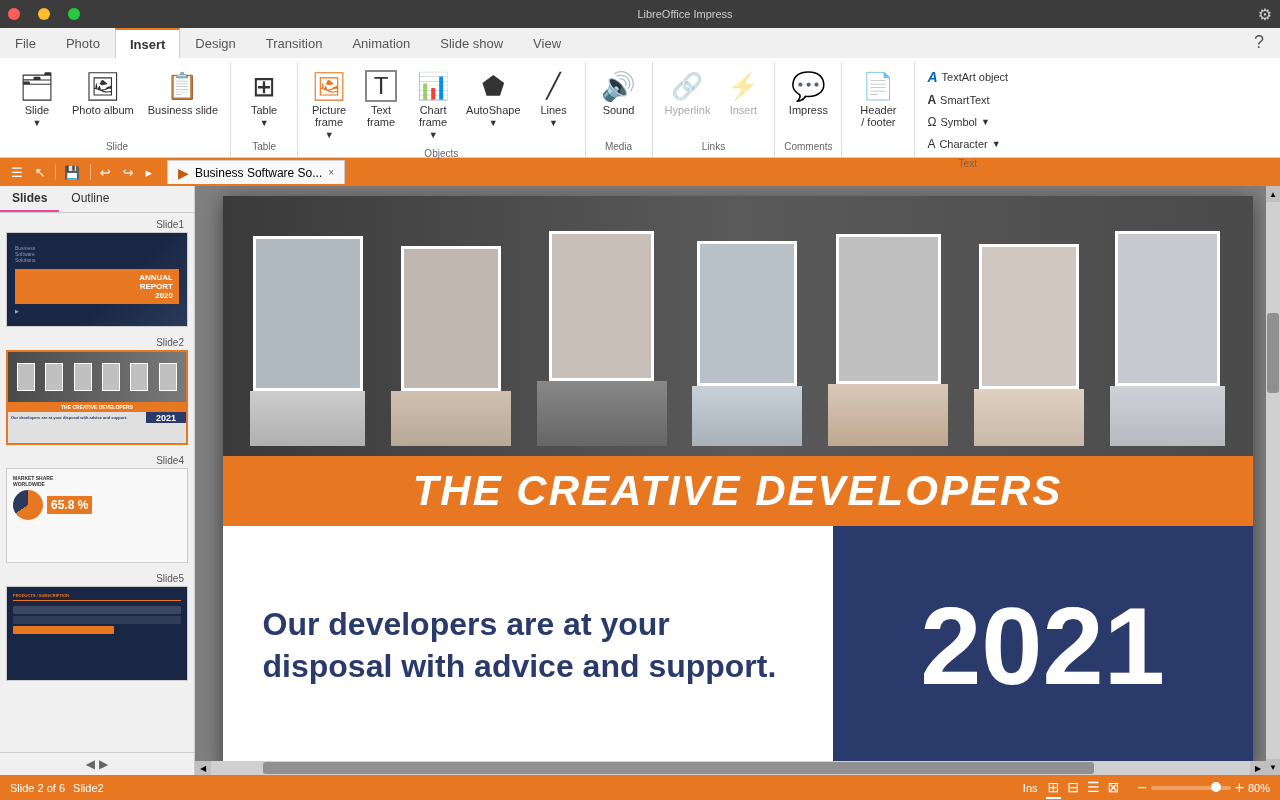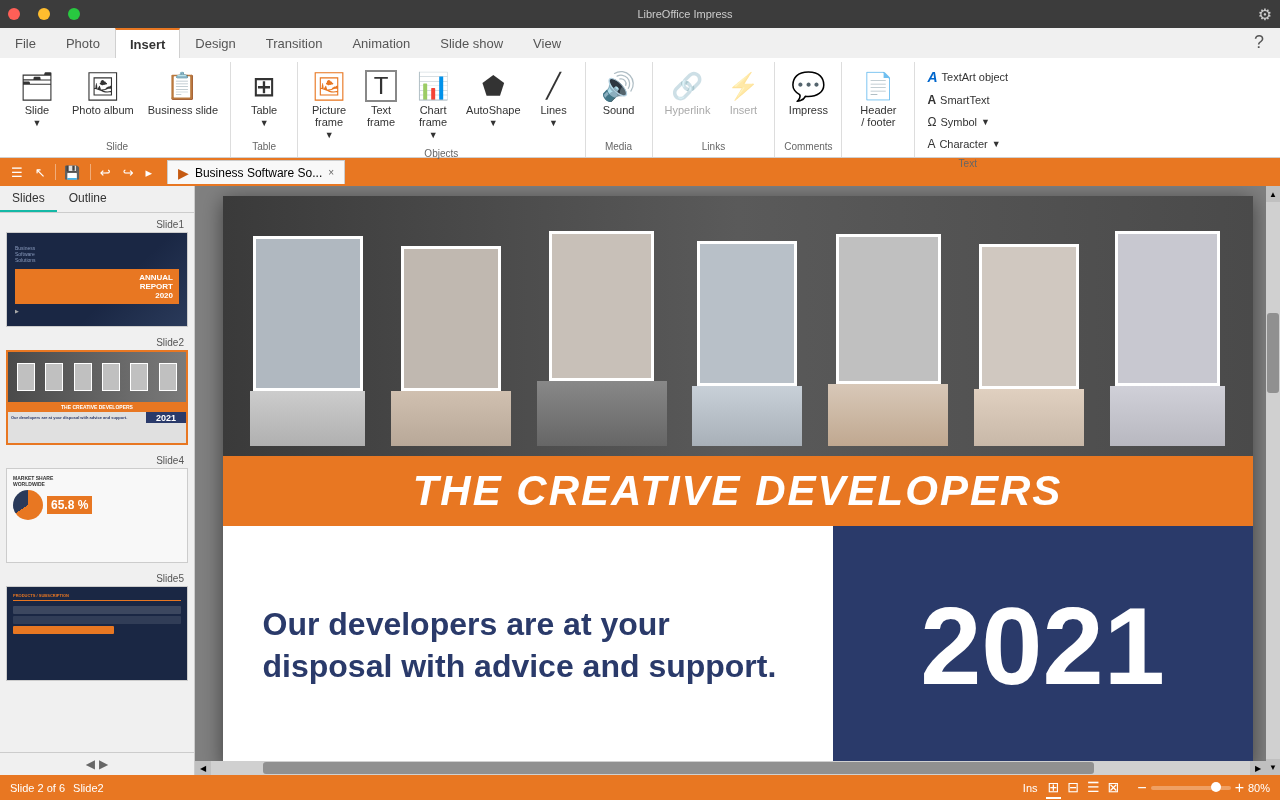--- a/index.html
+++ b/index.html
@@ -173,22 +173,22 @@
       display: flex;
       border-bottom: 1px solid #ccc;
     }
     .slides-panel-tab {
       padding: 5px 12px;
       font-size: 12px;
       cursor: pointer;
       color: #333;
     }
     .slides-panel-tab.active {
-      border-bottom: 2px solid #14b8a6;
-      font-weight: 400;
+      border-bottom: 2px solid #ec4899;
+      font-weight: 700;
     }
     .slides-list {
       overflow-y: auto;
       flex: 1;
       padding: 6px;
     }
     .slide-item {
       margin-bottom: 10px;
       cursor: pointer;
       position: relative;

